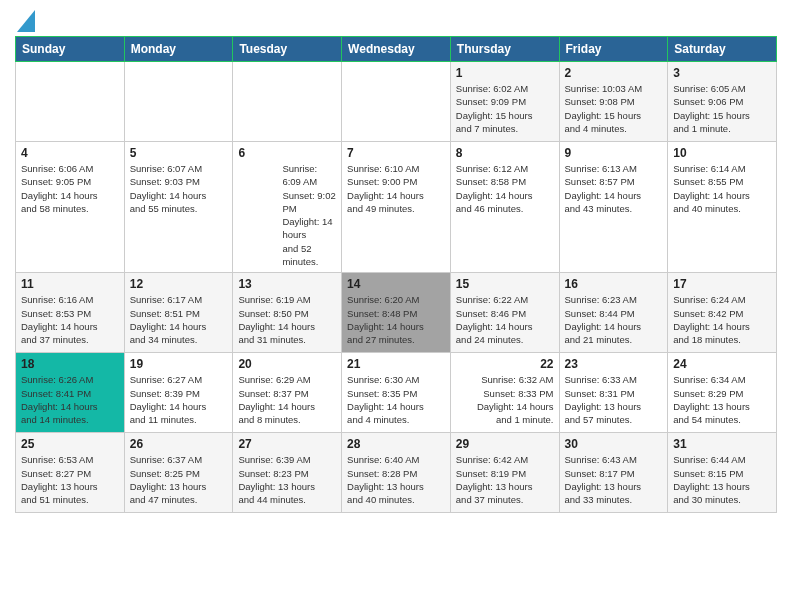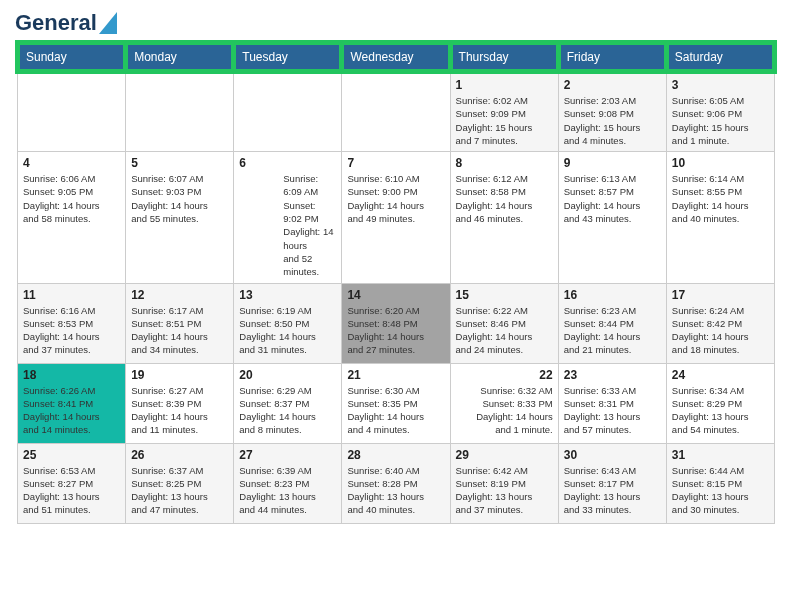--- a/index.html
+++ b/index.html
@@ -45,22 +45,22 @@
       width: 100%;
       border-collapse: collapse;
       font-size: 10px;
     }
     .calendar th {
       background: #2a6496;
       color: #fff;
       text-align: left;
       padding: 5px 6px;
       font-size: 12px;
-      font-weight: normal;
-      border: 5px solid #22c55e;
+      font-weight: bold;
+      border: 1px solid #22c55e;
     }
     .calendar td {
       border: 1px solid #ccc;
       vertical-align: top;
       padding: 4px 5px;
       width: calc(100% / 7);
       min-height: 80px;
       height: 80px;
       background: #fff;
     }
@@ -86,21 +86,20 @@
       background: #fff !important;
     }
   </style>
 </head>
 <body>
 
 <div class="page">
   <div class="header">
     <div class="logo">
       <div style="display:flex;align-items:center;">
-        <span style="font-size:22px;font-weight:bold;color:#1a3a5c;">General</span>
         <svg width="18" height="22" viewBox="0 0 18 22" style="margin:0 2px;">
           <polygon points="0,22 18,22 18,0" fill="#3399cc"></polygon>
         </svg>
       </div>
       <span style="font-size:20px;font-weight:bold;color:#3399cc;margin-top:-4px;"></span>
     </div>
     <div class="title-area">
       <div class="month-year"></div>
       <div class="location"></div>
     </div>
@@ -126,21 +125,21 @@
           <td class="empty-cell"></td>
           <td style="background: rgb(245, 245, 245);">
             <span class="day-number">1</span>
             <div class="day-info" style="white-space: pre-line;">Sunrise: 6:02 AM
 Sunset: 9:09 PM
 Daylight: 15 hours
 and 7 minutes.</div>
           </td>
           <td style="background: rgb(245, 245, 245);">
             <span class="day-number">2</span>
-            <div class="day-info" style="white-space: pre-line;">Sunrise: 2:03 AM
+            <div class="day-info" style="white-space: pre-line;">Sunrise: 10:03 AM
 Sunset: 9:08 PM
 Daylight: 15 hours
 and 4 minutes.</div>
           </td>
           <td style="background: rgb(245, 245, 245);">
             <span class="day-number">3</span>
             <div class="day-info" style="white-space: pre-line;">Sunrise: 6:05 AM
 Sunset: 9:06 PM
 Daylight: 15 hours
 and 1 minute.</div>

